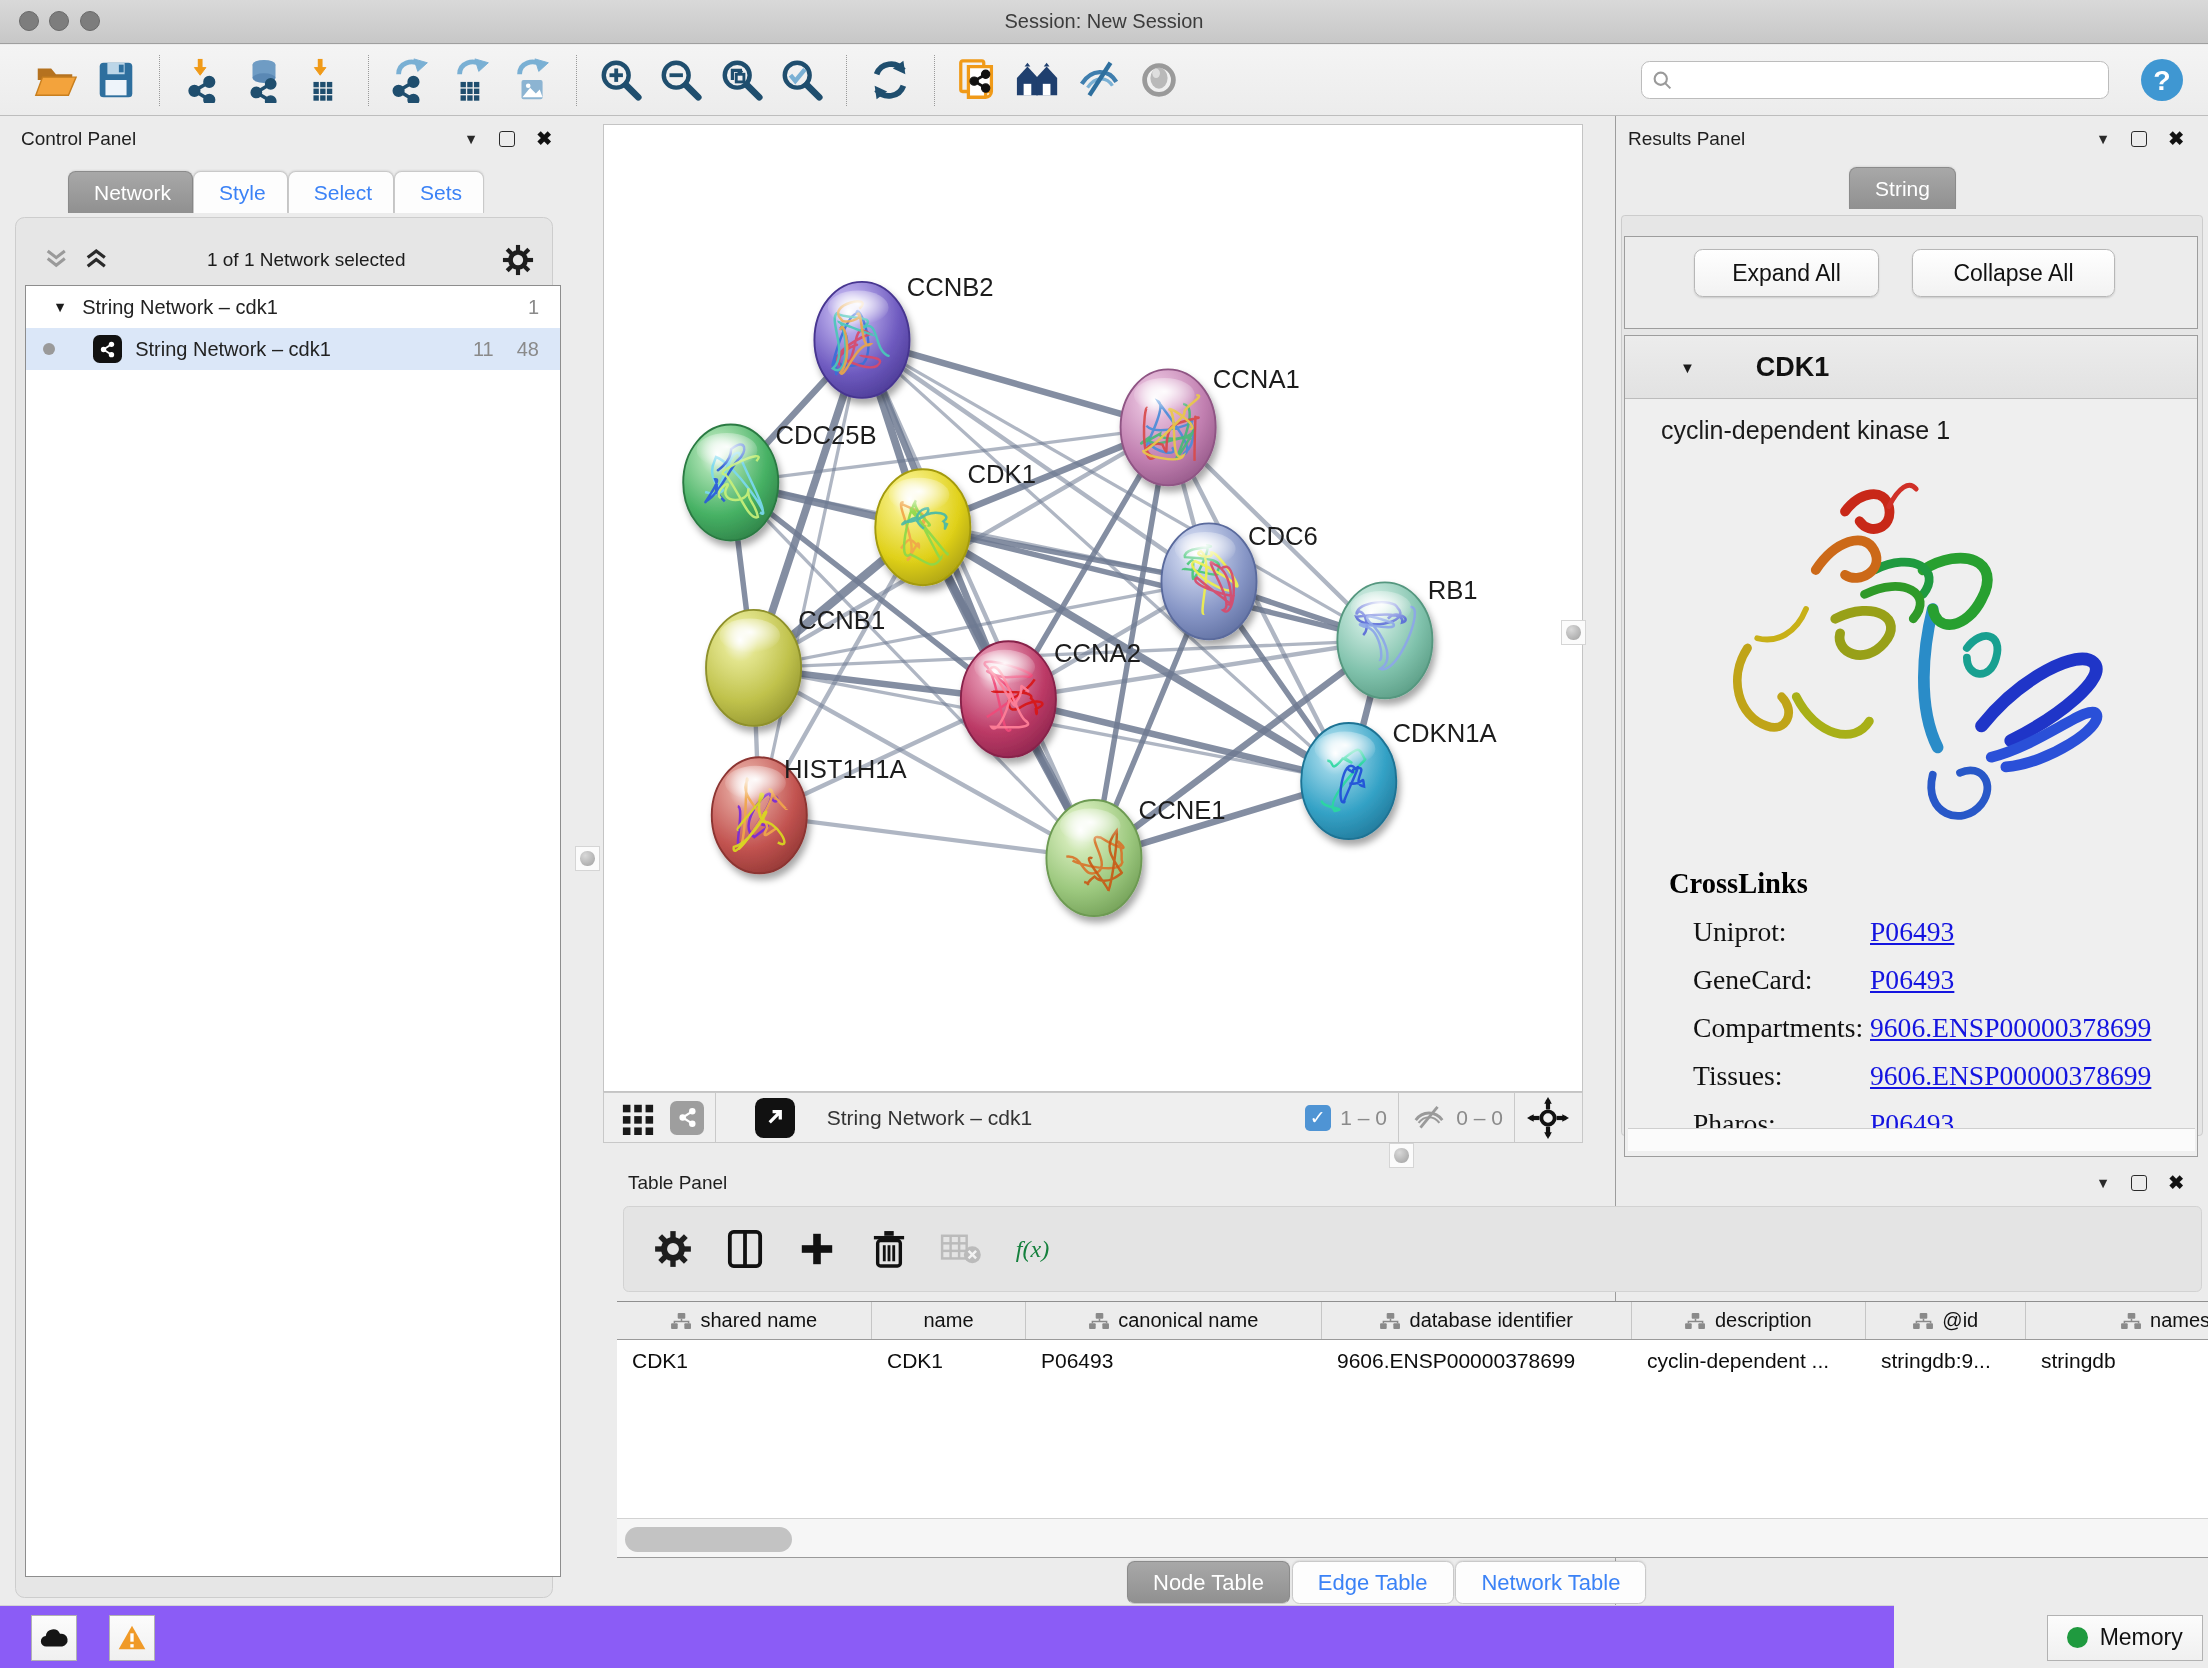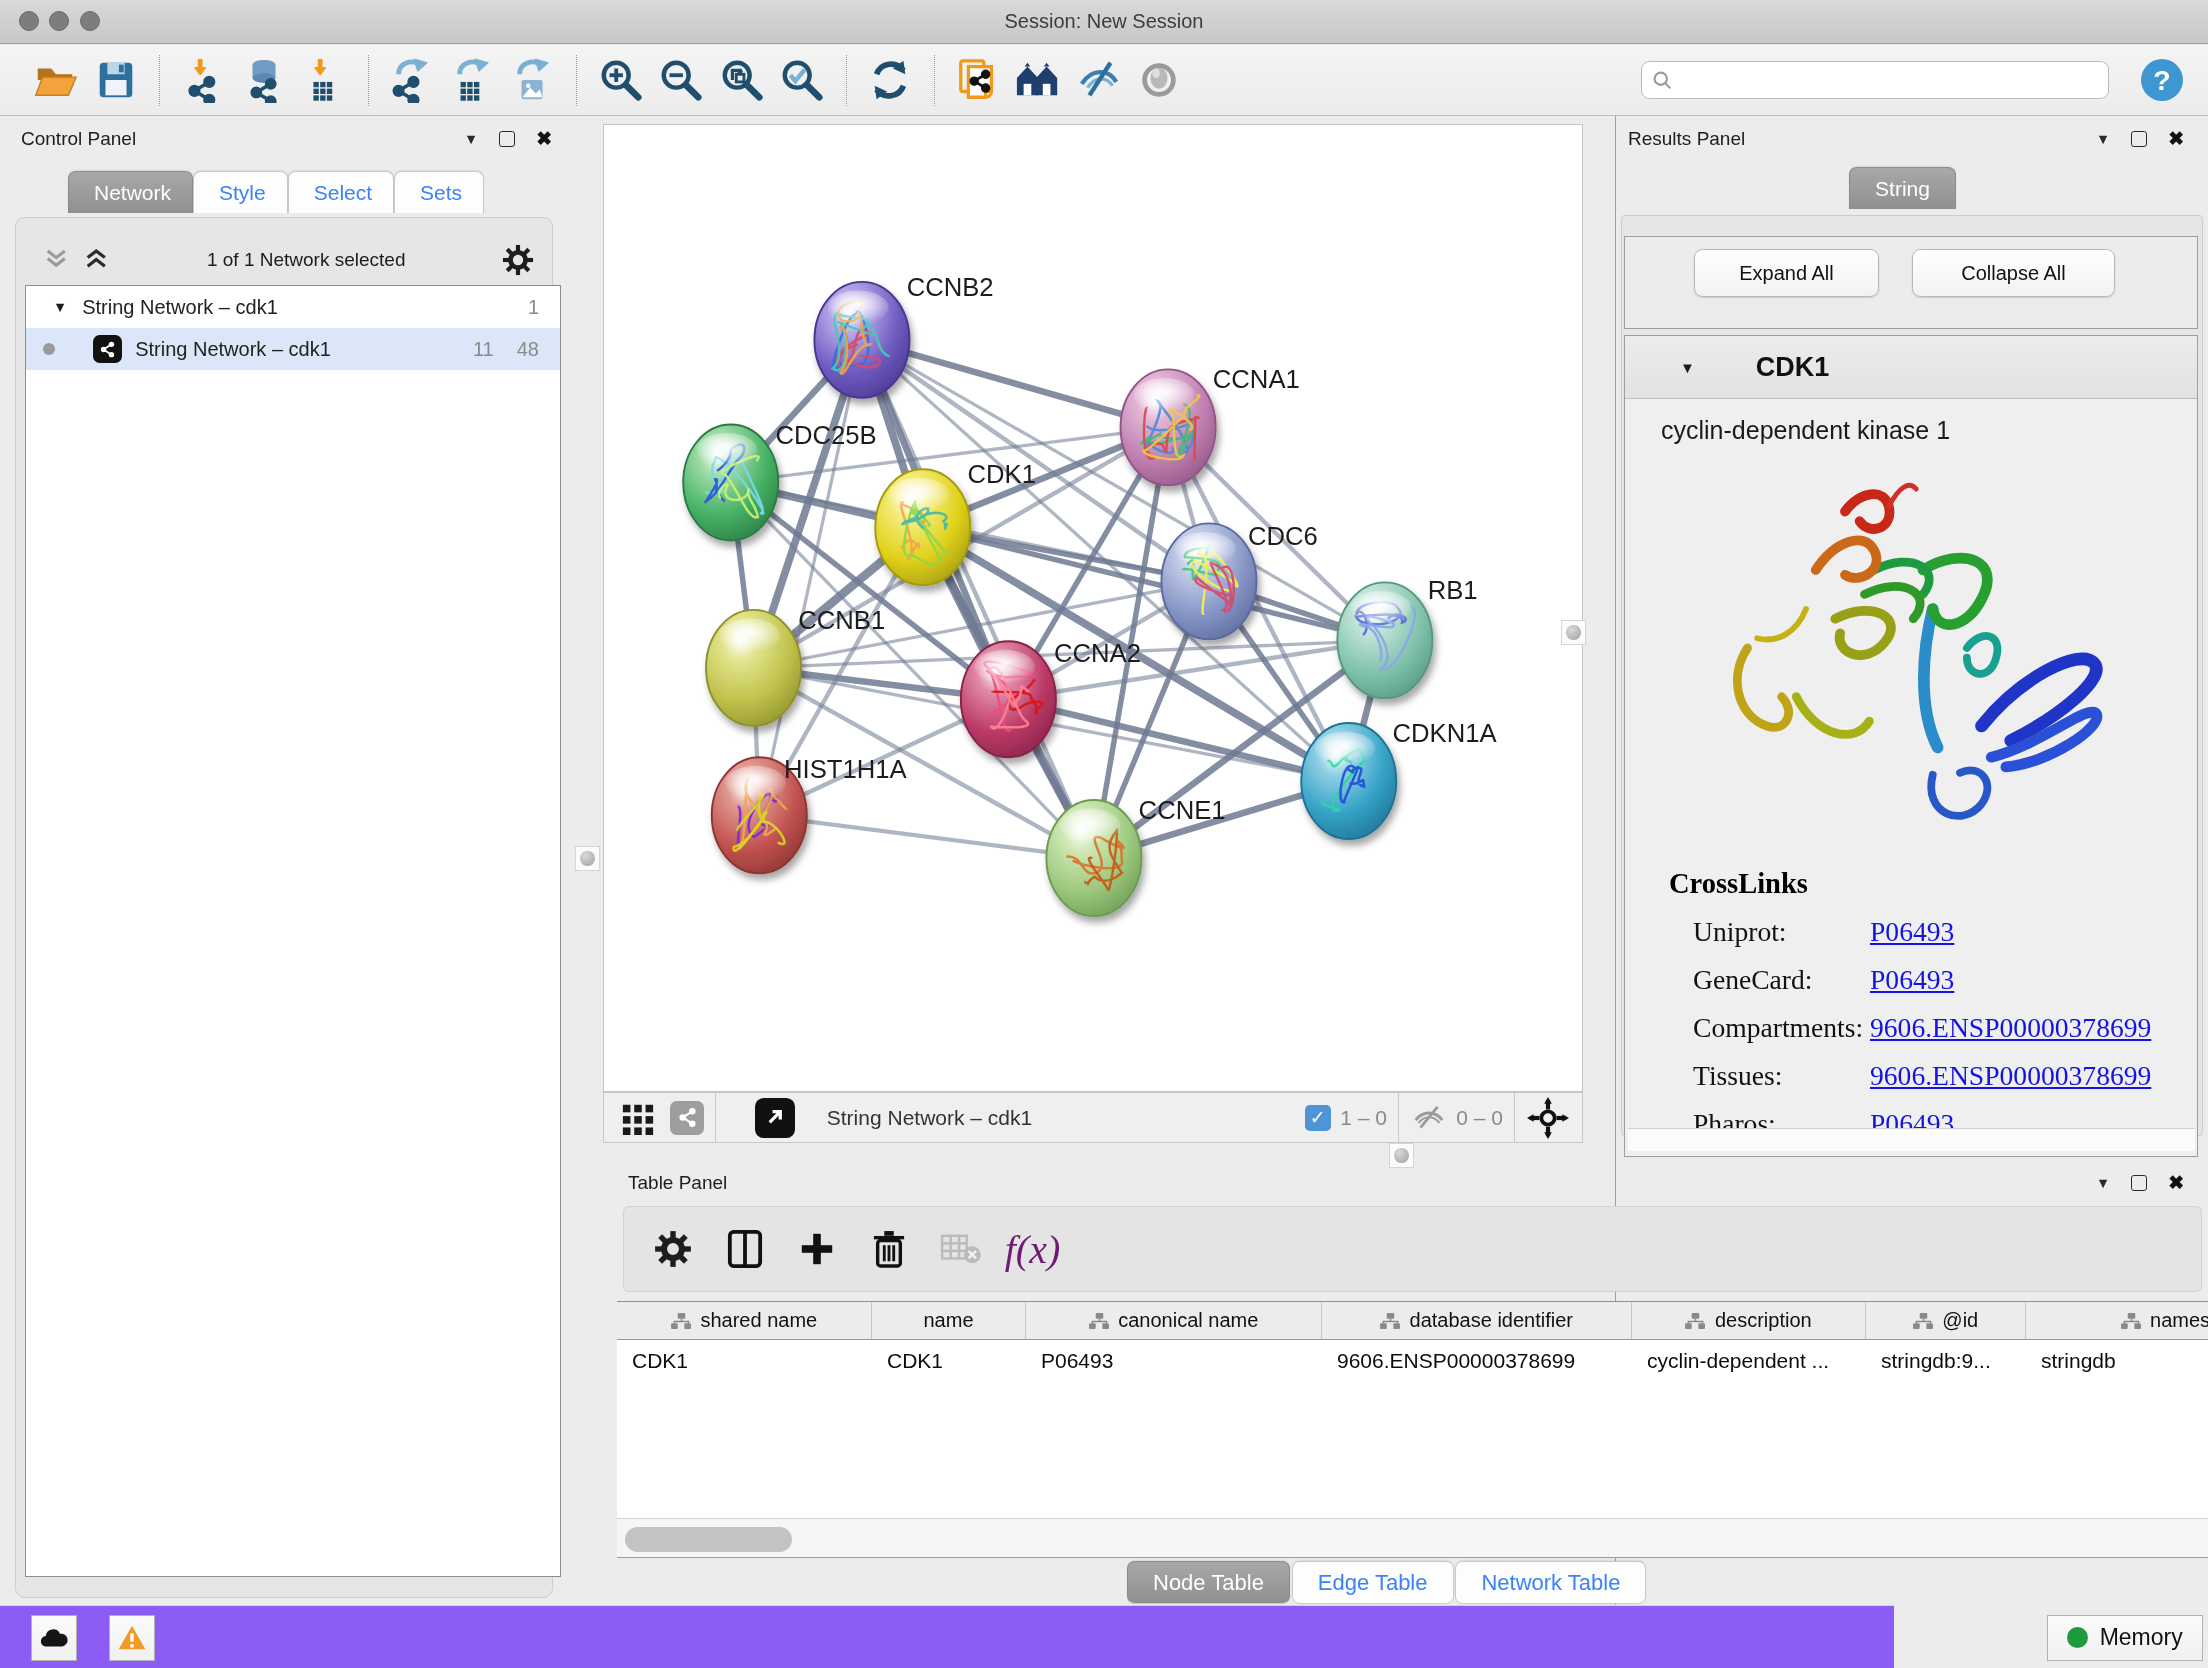--- a/index.html
+++ b/index.html
@@ -64,37 +64,37 @@
   .handle { position:absolute; width:25px; height:25px; background:#fbfbfb; border:1px solid #d5d5d5;
     display:flex; align-items:center; justify-content:center; }
   .handle i { width:14.3px; height:14.3px; border-radius:50%; background:radial-gradient(circle at 35% 30%, #d9d9d9, #9f9f9f); display:block; }
 
   
   .results { position:absolute; left:1615px; top:116px; width:593px; height:1489px; background:#ececec; border-left:1.9px solid #9d9d9d; }
   .rp-tab { position:absolute; left:1849px; top:167px; width:107px; }
   .rp-outer { position:absolute; left:1621px; top:215px; width:582px; height:921px; background:#e6e6e6; border:1px solid #cccccc; border-radius:3.8px; }
   .rp-btnbox { position:absolute; left:1624px; top:236px; width:574px; height:93px; border:1.9px solid #9d9d9d; background:#ececec; }
   .rp-btn { position:absolute; top:13.3px; height:48px; background:linear-gradient(#ffffff,#f2f2f2);
-    border:1px solid #b7b7b7; border-radius:8.6px; font-size:20px; color:#111;
+    border:1px solid #b7b7b7; border-radius:8.6px; font-size:23px; color:#111;
     display:flex; align-items:center; justify-content:center; box-shadow:0 1px 1.9px rgba(0,0,0,.15); }
   .rp-main { position:absolute; left:1624px; top:335px; width:574px; height:822px; border:1.9px solid #9d9d9d; background:#efefef; }
   .rp-genehead { height:63px; background:linear-gradient(#ececec,#e2e2e2); border-bottom:1px solid #bcbcbc;
     display:flex; align-items:center; }
   .rp-gene { font-size:27px; font-weight:bold; color:#111; margin-left:78px; }
   .rp-desc { font-size:25px; color:#1a1a1a; margin:17px 0 0 36px; }
   .xl { font-family:"Liberation Serif", serif; }
   .xl-head { font-size:28.5px; font-weight:bold; color:#000; margin:25px 0 7.6px 44px; }
   .xl-row { display:flex; font-size:27.6px; margin:16px 0 0 68px; }
   .xl-label { width:177px; color:#111; }
   .xl-link { color:#1414e0; text-decoration:underline; }
   .rp-scrollstrip { position:absolute; left:1628px; top:1128px; width:567px; height:23px; background:#fbfbfb; border-top:1px solid #cfcfcf; }
   .tp-toolbar { position:absolute; left:623px; top:1206px; width:1579px; height:86px; background:#e4e4e4;
     border:1px solid #d2d2d2; border-radius:5.7px; display:flex; align-items:center; padding-left:21px; }
   .tp-ic { width:55px; height:55px; display:flex; align-items:center; justify-content:center; margin-right:17px; }
-  .fx { font-family:"Liberation Serif", serif; font-style:italic; font-size:40px; color:#701a75; }
+  .fx { font-family:"Liberation Serif", serif; font-style:italic; font-size:24px; color:#15803d; }
   .grid-table { position:absolute; left:617px; top:1301px; width:1591px; height:217px; background:#fff; overflow:hidden;
     border-top:1px solid #8f8f8f; }
   .gt-headrow { display:flex; height:38px; background:#ececec; border-bottom:1.9px solid #9a9a9a; }
   .gt-h { display:flex; align-items:center; justify-content:center; gap:8.6px; font-size:20px; color:#111;
     border-right:1px solid #c6c6c6; flex:0 0 auto; overflow:hidden; white-space:nowrap; }
   .gt-row { display:flex; height:42px; align-items:center; }
   .gt-c { flex:0 0 auto; font-size:21px; color:#0d0d0d; padding-left:15px; overflow:hidden; white-space:nowrap; }
   .hscroll { position:absolute; left:617px; top:1518px; width:1591px; height:40px; background:#f6f6f6; border-top:1px solid #d2d2d2; border-bottom:1.9px solid #9a9a9a; }
   .hthumb { position:absolute; left:7.6px; top:7.6px; width:167px; height:25px; background:#c3c3c3; border-radius:12.4px; }
   .tp-tabs { position:absolute; left:1127px; top:1561px; display:flex;align-items:center; }

